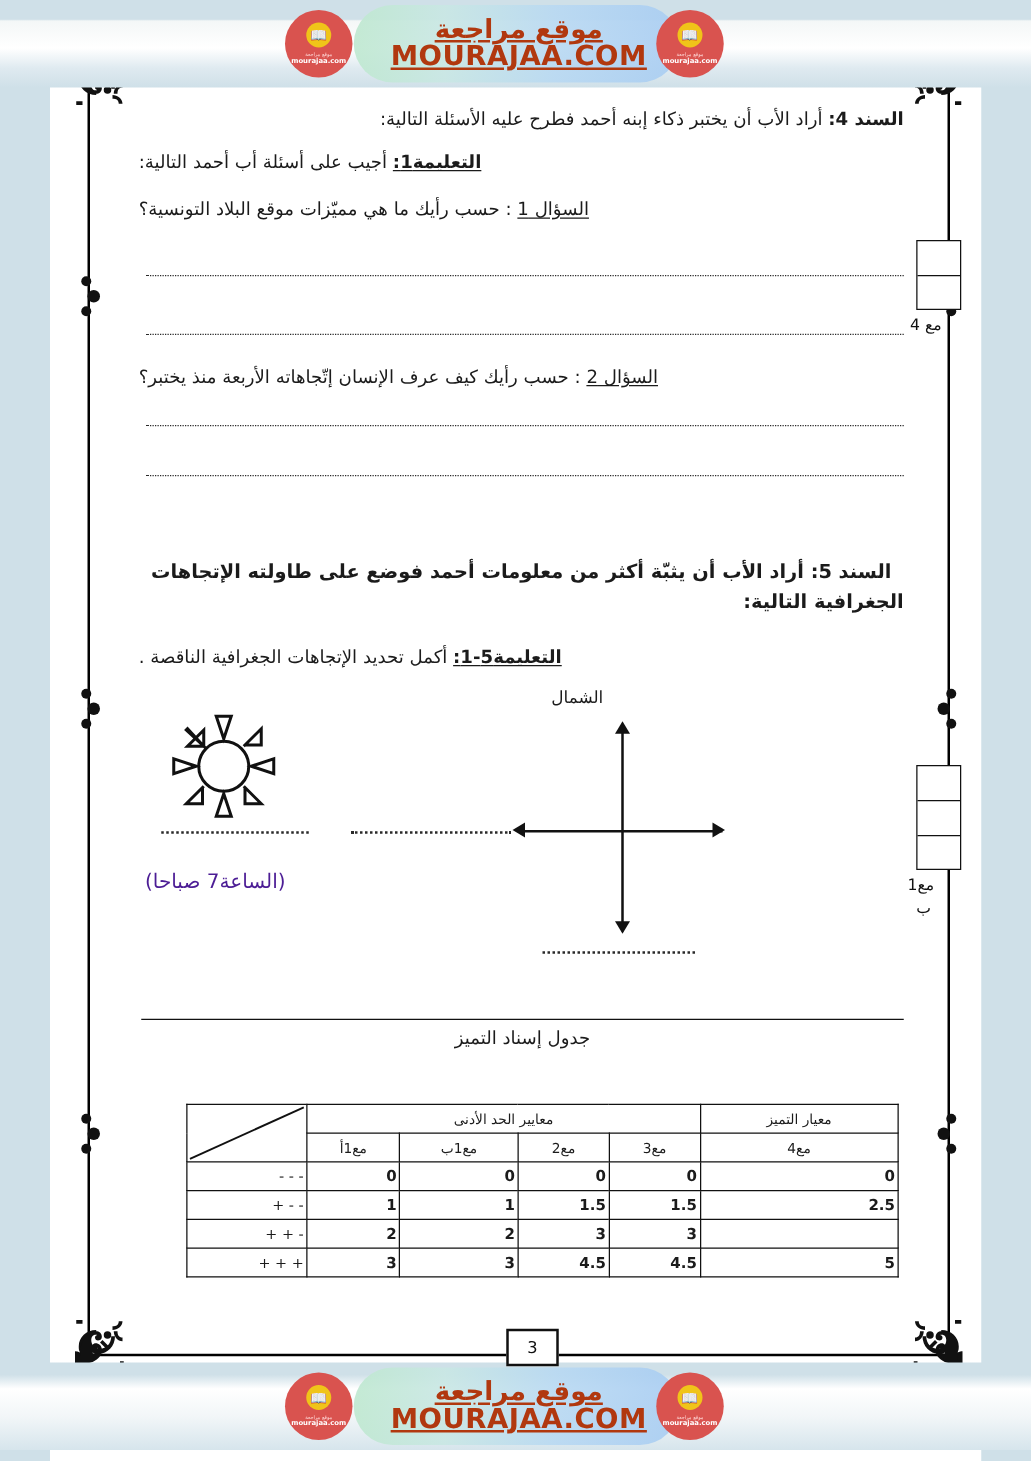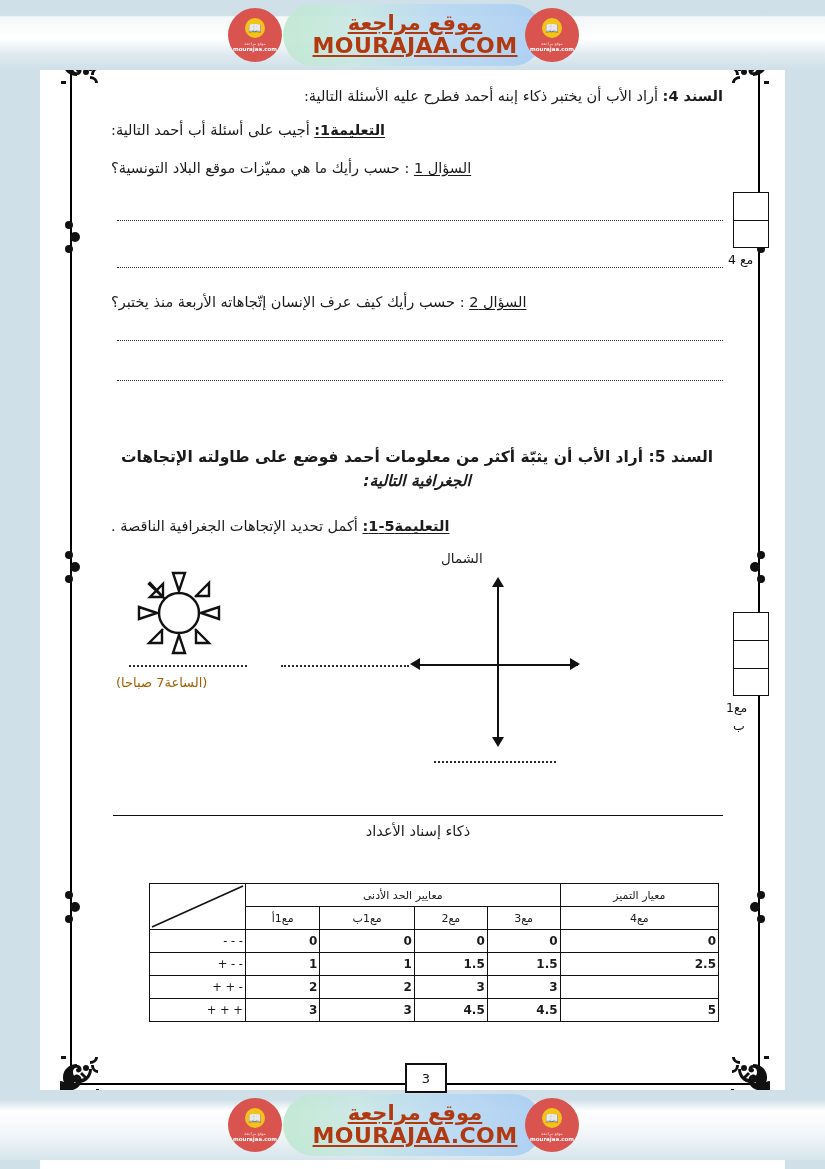--- a/index.html
+++ b/index.html
@@ -120,21 +120,21 @@
   .dots{
     position:absolute;
     height:0; border-top:1.6px dotted #2a2a2a;
   }
   .d1{ right:2px; top:145px; width:606px; }
   .d2{ right:2px; top:192px; width:606px; }
   .d3{ right:2px; top:265px; width:606px; }
   .d4{ right:2px; top:305px; width:606px; }
 
   .row-sanad5{ position:absolute; right:2px; top:370px; width:612px; }
-  .row-sanad5 .l2{ text-align:center;font-style:italic; }
+  .row-sanad5 .l2{ text-align:right; }
   .row-taalima51{ position:absolute; right:2px; top:440px; width:612px; text-align:left; }
 
   
   #diagram{
     position:absolute; right:2px; top:480px; width:612px; height:240px;
   }
   .lbl-north{
     position:absolute; left:330px; top:-5px;
     font-size:13.5px; color:#1b1b1b; direction:rtl;
   }
@@ -155,22 +155,22 @@
     position:absolute; height:0; border-top:2px dotted #2a2a2a;
   }
   .db-left{ left:170px; top:110px; width:128px; }
   .db-bottom{ left:323px; top:206px; width:122px; }
   .db-sun{ left:18px; top:110px; width:118px; }
 
   #sun{
     position:absolute; left:20px; top:10px; width:96px; height:96px;
   }
   .lbl-hour{
-    position:absolute; left:5px; top:120px;
-    font-size:13px; color:#a16207; direction:rtl; white-space:nowrap;
+    position:absolute; left:5px; top:140px;
+    font-size:16px; color:#4c1d95; direction:rtl; white-space:nowrap;
   }
 
   
   .sep-line{
     position:absolute; right:2px; top:740px; width:610px;
     height:0; border-top:1.5px solid #111;
   }
   .table-title{
     position:absolute; right:2px; top:748px; width:610px;
     text-align:center; font-size:14.5px; color:#1b1b1b; direction:rtl;
@@ -396,21 +396,21 @@
           <polygon points="32,64 18,78 31,78 31,65"></polygon>
           <polygon points="64,64 78,78 65,78 65,65"></polygon>
         </g>
       </svg>
     </div>
 
     <div class="lbl-hour">(الساعة7 صباحا)</div>
   </div>
 
   <div class="sep-line"></div>
-  <div class="table-title">ذكاء  إسناد  الأعداد</div>
+  <div class="table-title">جدول  إسناد  التميز</div>
 
   <table id="grade-table">
     <thead>
       <tr>
         <th class="hdr">معيار التميز</th>
         <th class="hdr" colspan="4">معايير الحد الأدنى</th>
         <th class="diag-cell" rowspan="2">
           <svg viewBox="0 0 96 46" preserveAspectRatio="none">
             <line x1="2" y1="44" x2="94" y2="2" stroke="#111" stroke-width="1.6"></line>
           </svg>

